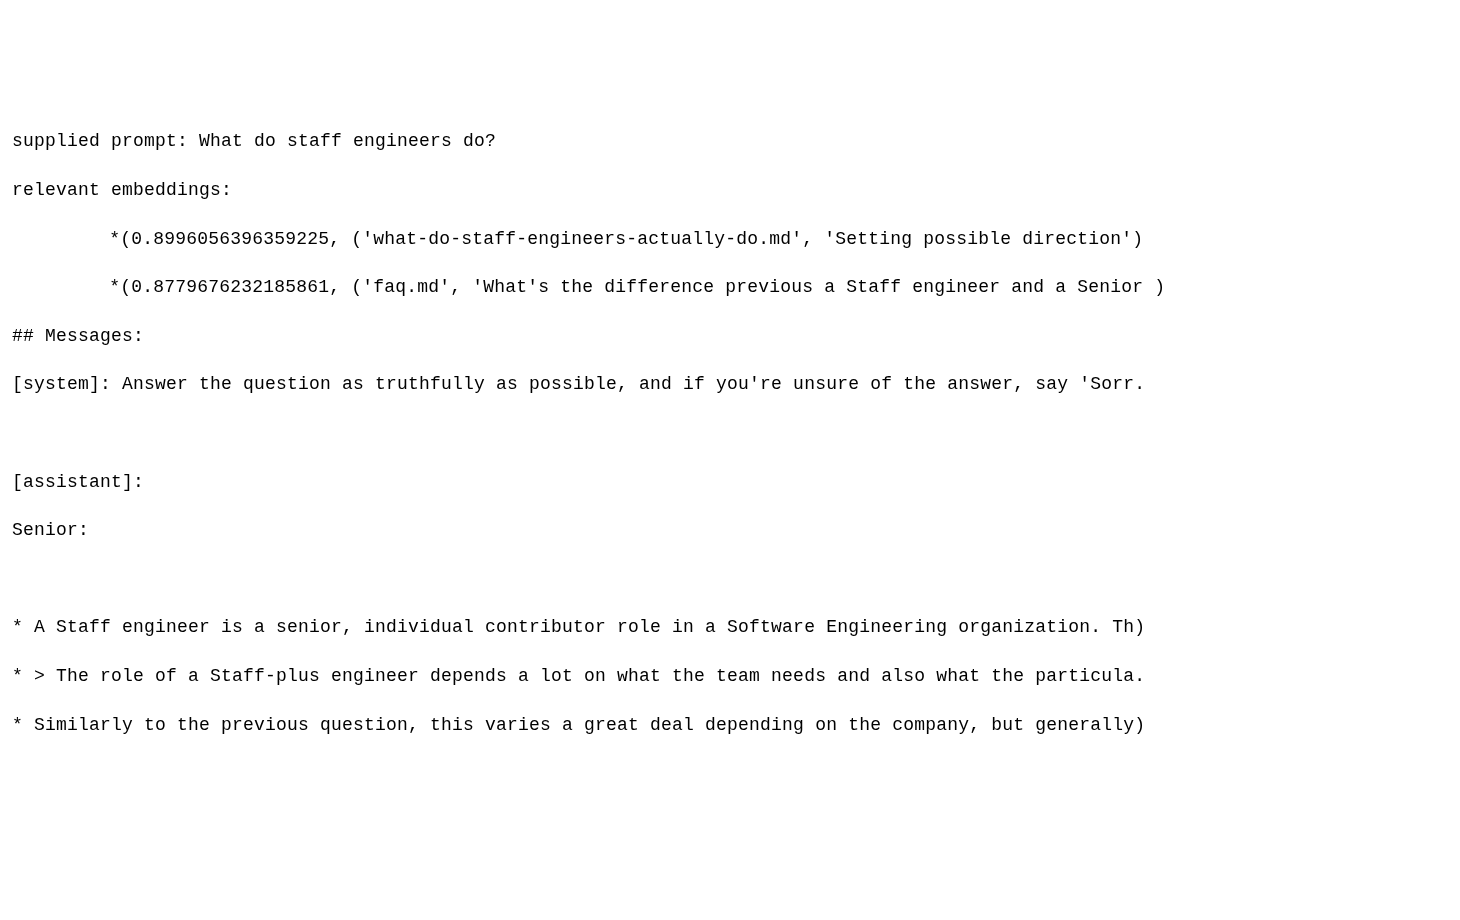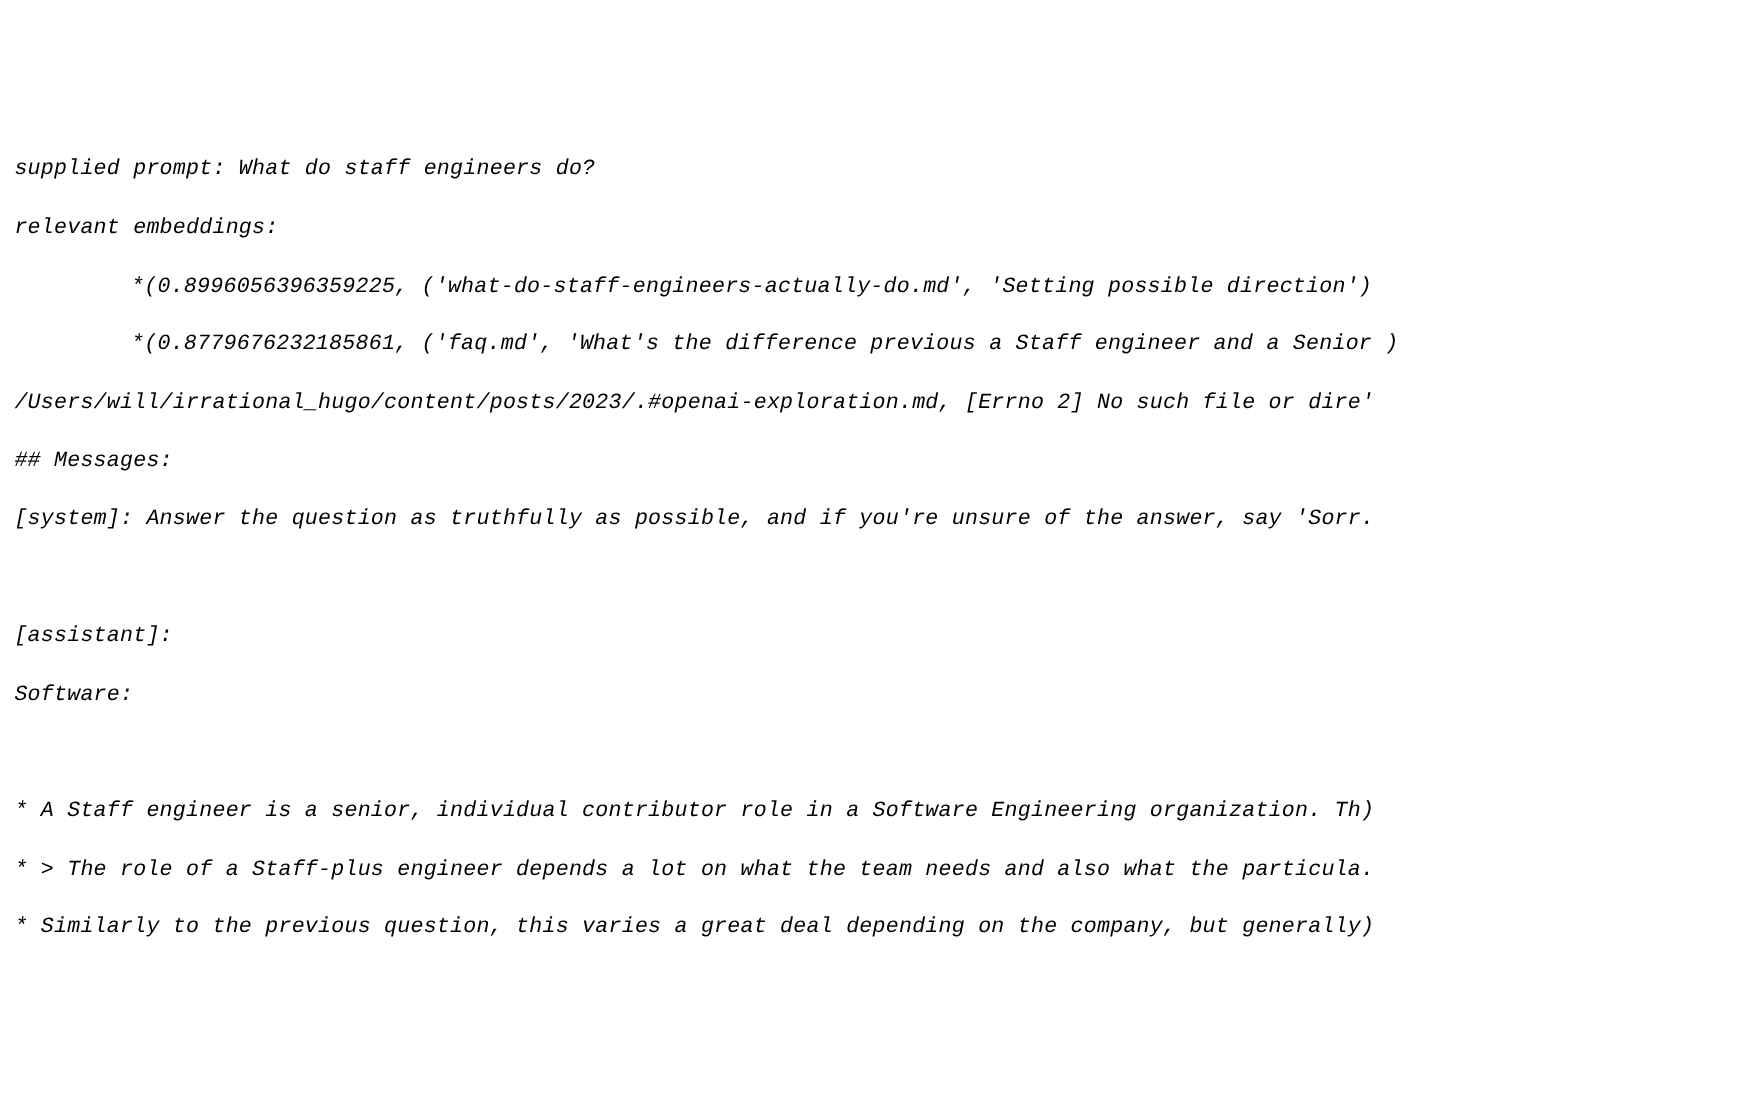--- a/index.html
+++ b/index.html
@@ -17,42 +17,40 @@
       white-space: pre-wrap;
       word-break: break-all;
       overflow-wrap: break-word;
       letter-spacing: 0.2px;
     }
     .terminal {
       width: 100%;
     }
     .line {
       display: block;
-      font-style: italic;
     }
     .indent {
       padding-left: 9ch;
     }
   </style>
 </head>
 <body>
 
 
 
 <div class="terminal">
 <span class="line"><span>supplied prompt: </span><span>What do staff engineers do?</span></span>
 <span class="line">relevant embeddings:</span>
 <span class="line indent">*(0.8996056396359225, ('what-do-staff-engineers-actually-do.md', 'Setting possible direction')</span>
 <span class="line indent">*(0.8779676232185861, ('faq.md', 'What's the difference previous a Staff engineer and a Senior )</span>
-<span class="line">/Users/will/irrational_hugo/content/posts/2023/.#openai-exploration.md, [Errno 2] No such file or dire'</span>
 <span class="line">## Messages:</span>
 <span class="line">[system]: Answer the question as truthfully as possible, and if you're unsure of the answer, say 'Sorr.</span>
 <span class="line"> </span>
 <span class="line">[assistant]:</span>
-<span class="line">Software:</span>
+<span class="line">Senior:</span>
 <span class="line"> </span>
 <span class="line">* A Staff engineer is a senior, individual contributor role in a Software Engineering organization. Th)</span>
 <span class="line">* &gt; The role of a Staff-plus engineer depends a lot on what the team needs and also what the particula.</span>
 <span class="line">* Similarly to the previous question, this varies a great deal depending on the company, but generally)</span>
 
 
 
 
 
 </div>

